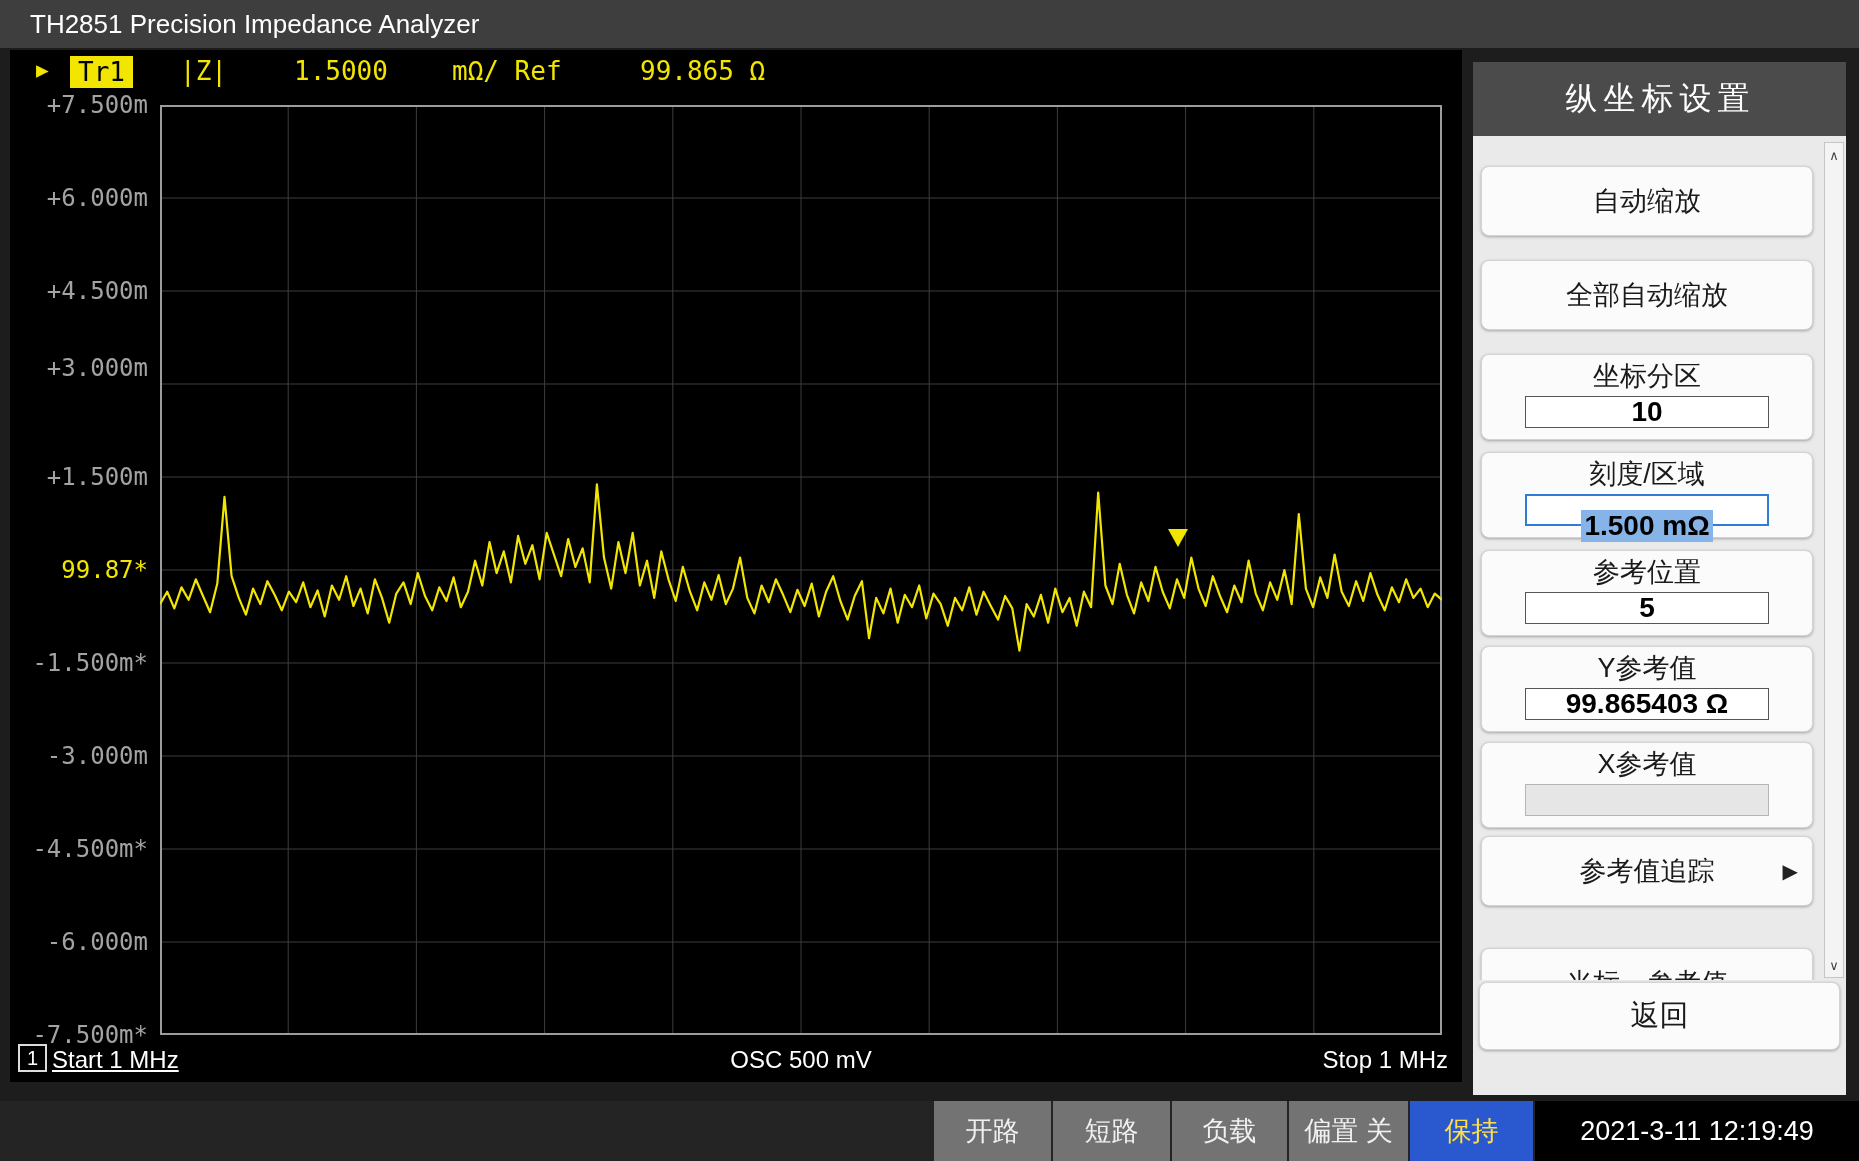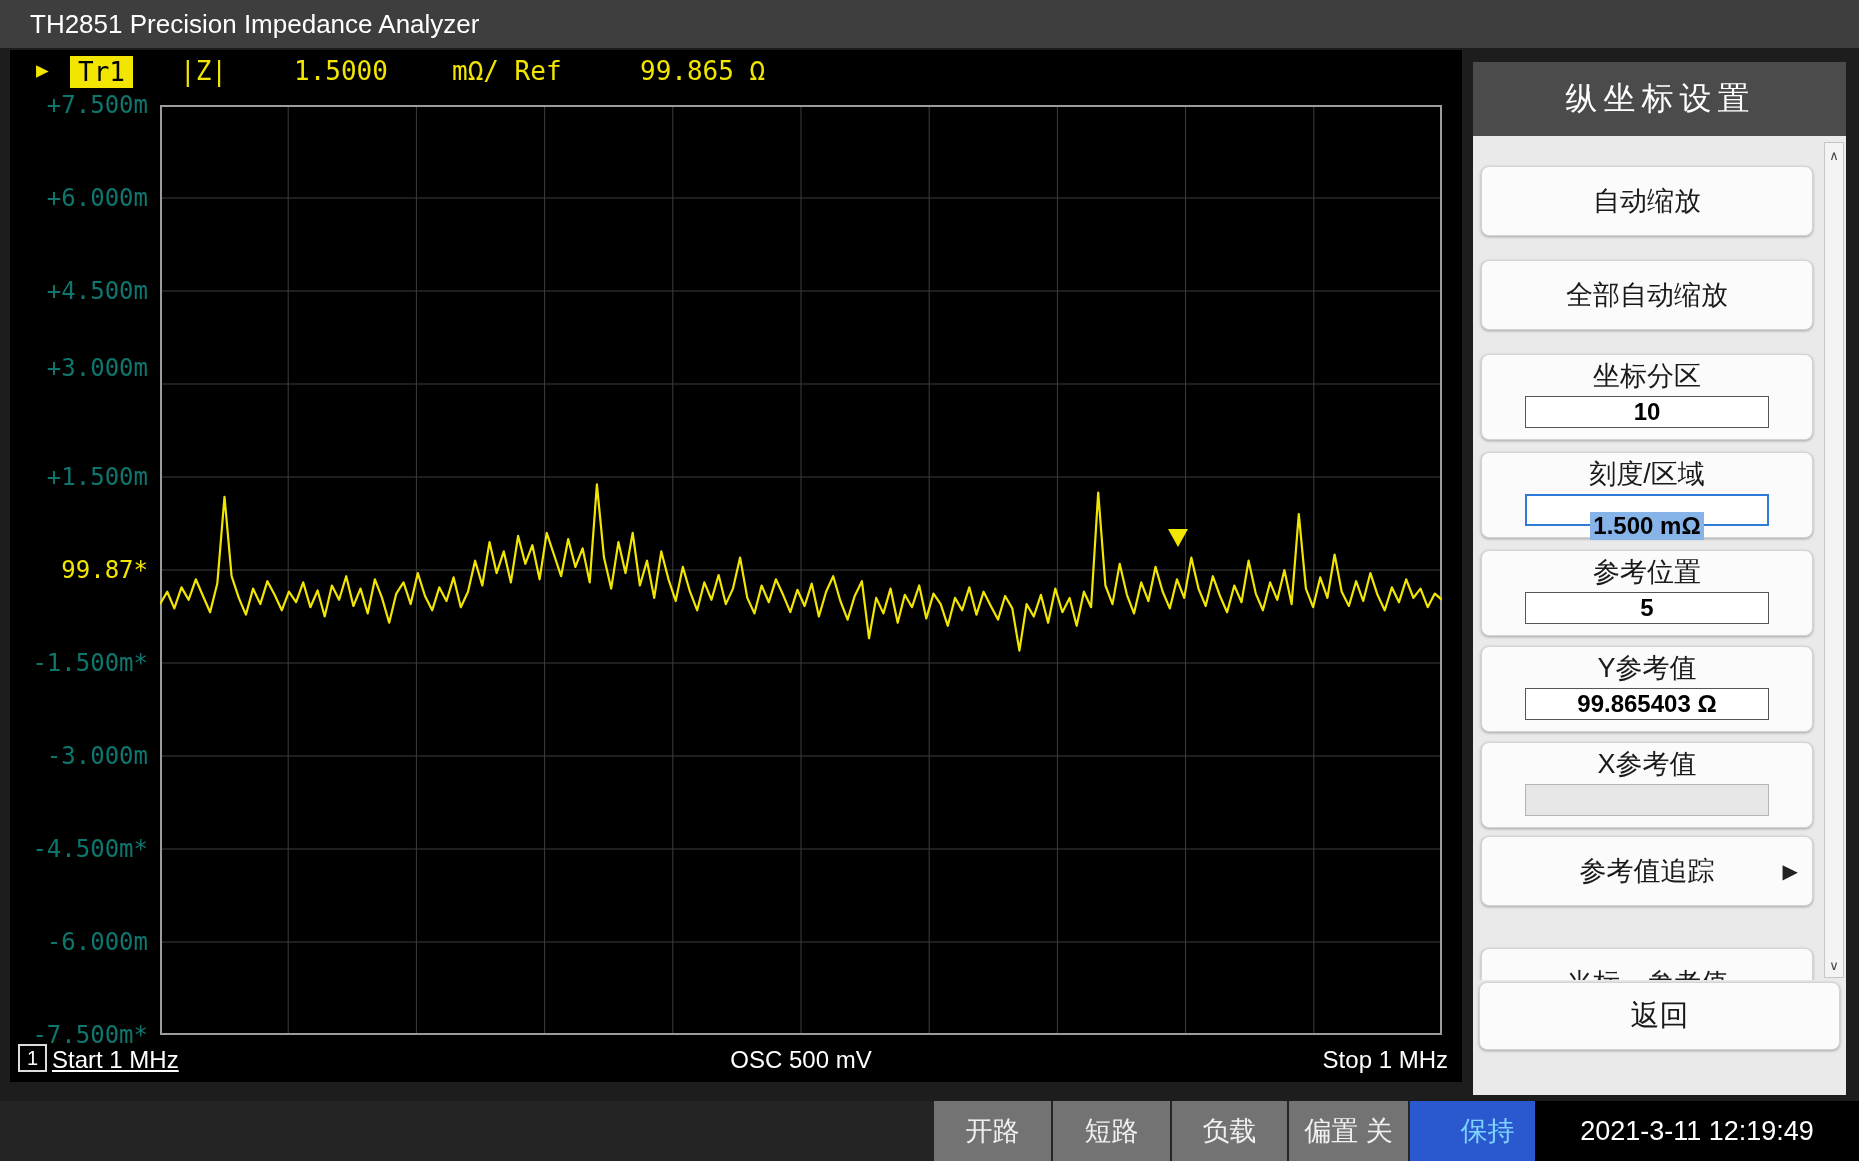--- a/index.html
+++ b/index.html
@@ -18,21 +18,21 @@
   .trace-header span{position:absolute;top:0;white-space:pre;}
   #tr-marker{left:26px;top:2px;font-size:21px;}
   #tr-name{left:60px;background:#f2e600;color:#000;padding:1px 8px;}
   #tr-param{left:170px;}
   #tr-scale{left:284px;}
   #tr-scaleunit{left:442px;}
   #tr-refval{left:630px;}
 
   #grid-svg{position:absolute;left:150px;top:55px;}
   .ylabel{position:absolute;left:0;width:142px;text-align:right;padding-right:4px;
-          box-sizing:border-box;color:#0f766e;font-family:"DejaVu Sans Mono",monospace;
+          box-sizing:border-box;color:#a3a3a3;font-family:"DejaVu Sans Mono",monospace;
           font-size:24px;transform:translateY(-50%);white-space:pre;}
   .ylabel.ref{color:#f2e600;}
 
   .xaxis{position:absolute;left:0;top:994px;width:100%;height:34px;color:#fff;font-size:24px;}
   .xaxis span{position:absolute;top:0;line-height:32px;}
   #ch-box{left:8px;border:2px solid #dcdcdc;line-height:24px;padding:0 7px;font-size:20px;}
   #start-label{left:42px;text-decoration:underline;}
   #osc-label{left:791px;transform:translateX(-50%);}
   #stop-label{right:14px;}
 
@@ -44,21 +44,21 @@
   #panel-scroll{position:absolute;left:0;top:0;width:348px;height:844px;overflow:hidden;}
 
   .tile{position:absolute;left:8px;width:332px;background:#fbfbfb;border:1px solid #d4d4d4;
         border-radius:8px;box-shadow:0 1px 3px rgba(0,0,0,0.30);box-sizing:border-box;
         color:#1a1a1a;}
   .tile.btn{display:flex;align-items:center;justify-content:center;font-size:27px;}
   .tile.group{display:flex;flex-direction:column;align-items:center;}
   .tlabel{font-size:27px;margin-top:6px;line-height:30px;}
   .tinput{width:244px;height:32px;margin-top:5px;background:#fff;border:1px solid #555;
           box-sizing:border-box;display:flex;align-items:center;justify-content:center;
-          font-size:24px;font-weight:bold;color:#000;}
+          font-size:28px;font-weight:bold;color:#000;}
   .tinput.selected{border:2px solid #2f7cd8;}
   .tinput.selected .sel{background:#86b4e9;padding:0 3px;margin-top:32px;}
   .tinput.empty{background:#e6e6e6;border:1px solid #b5b5b5;}
 
   #t-autoscale{top:30px;height:70px;}
   #t-autoscale-all{top:124px;height:70px;}
   #t-divisions{top:218px;height:86px;}
   #t-scale{top:316px;height:86px;}
   #t-refpos{top:414px;height:86px;}
   #t-yref{top:510px;height:86px;}
@@ -76,21 +76,21 @@
   .sb-down{bottom:0;}
 
   
   #bottombar{position:absolute;left:0;top:1101px;width:100%;height:60px;background:#242424;}
   .bb-btn{position:absolute;top:0;height:60px;background:#737373;color:#f0f0f0;font-size:27px;
           display:flex;align-items:center;justify-content:center;}
   #bb-open{left:934px;width:117px;}
   #bb-short{left:1053px;width:117px;}
   #bb-load{left:1172px;width:115px;}
   #bb-bias{left:1289px;width:119px;}
-  #bb-hold{left:1410px;width:123px;background:#2a58cf;color:#7dd3fc;padding-left:16px;}
+  #bb-hold{left:1410px;width:123px;background:#2a58cf;color:#fde047;}
   #bb-clock{position:absolute;left:1535px;width:324px;top:0;height:60px;background:#000;color:#fff;
             font-size:27px;display:flex;align-items:center;justify-content:center;}
 </style>
 </head>
 <body>
 
 <div id="screen">
 
   <div id="titlebar">
     <span>TH2851 Precision Impedance Analyzer</span>

